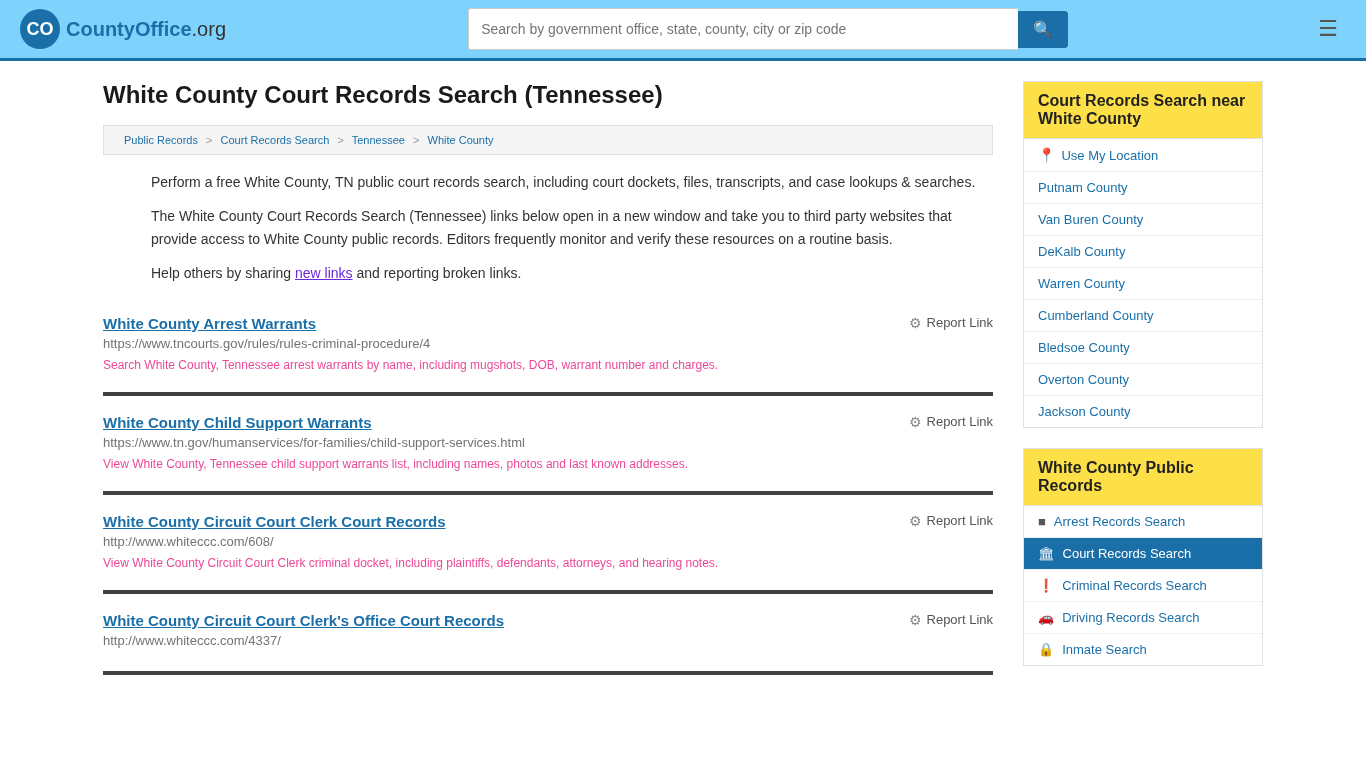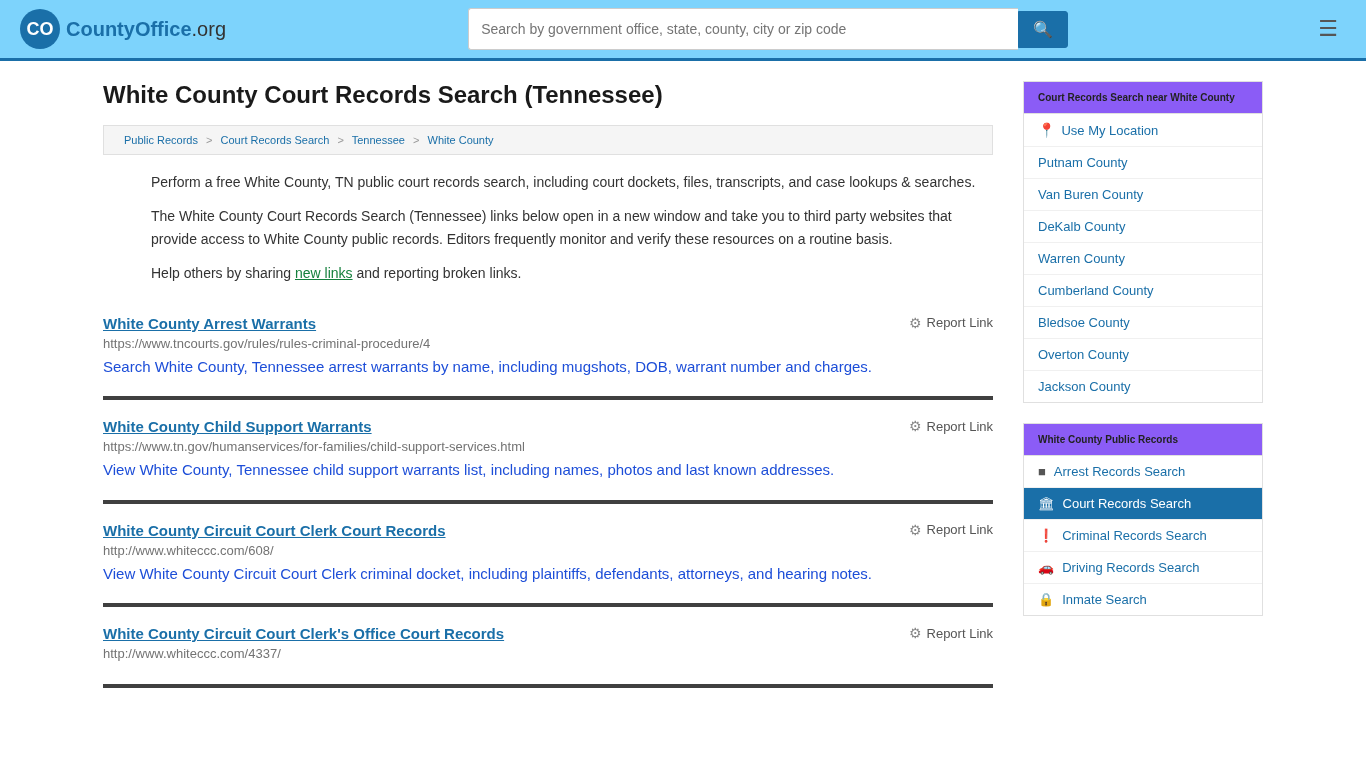--- a/index.html
+++ b/index.html
@@ -102,21 +102,21 @@
     #breadcrumb .sep { margin: 0 5px; color: #999; }
 
     .description-text {
       font-size: 14px;
       line-height: 1.6;
       color: #333;
       margin-bottom: 12px;
       margin-left: 48px;
     }
     .description-text a {
-      color: #15803d;
+      color: #6d28d9;
       text-decoration: underline;
     }
 
     
     .record-item {
       border-bottom: 4px solid #404040;
       padding: 18px 0;
     }
     .record-header {
       display: flex;
@@ -143,39 +143,39 @@
     .report-icon {
       font-size: 14px;
       color: #888;
     }
     .record-url {
       color: #737373;
       font-size: 13px;
       margin-bottom: 5px;
     }
     .record-desc {
-      font-size: 15px;
-      color: #1d4ed8;
+      font-size: 12px;
+      color: #ec4899;
       line-height: 1.5;
     }
 
     
     #sidebar {
       width: 240px;
       flex-shrink: 0;
     }
     .sidebar-section {
       background: #fff;
       border: 1px solid #e0e0e0;
       margin-bottom: 20px;
     }
     .sidebar-section-header {
-      background: #8b5cf6;
+      background: #fde047;
       padding: 10px 14px;
-      font-size: 10px;
+      font-size: 16px;
       font-weight: bold;
       color: #222;
       border-bottom: 1px solid #e0e0e0;
     }
     .sidebar-item {
       padding: 8px 14px;
       border-bottom: 1px solid #f0f0f0;
       font-size: 13px;
     }
     .sidebar-item:last-child { border-bottom: none; }

